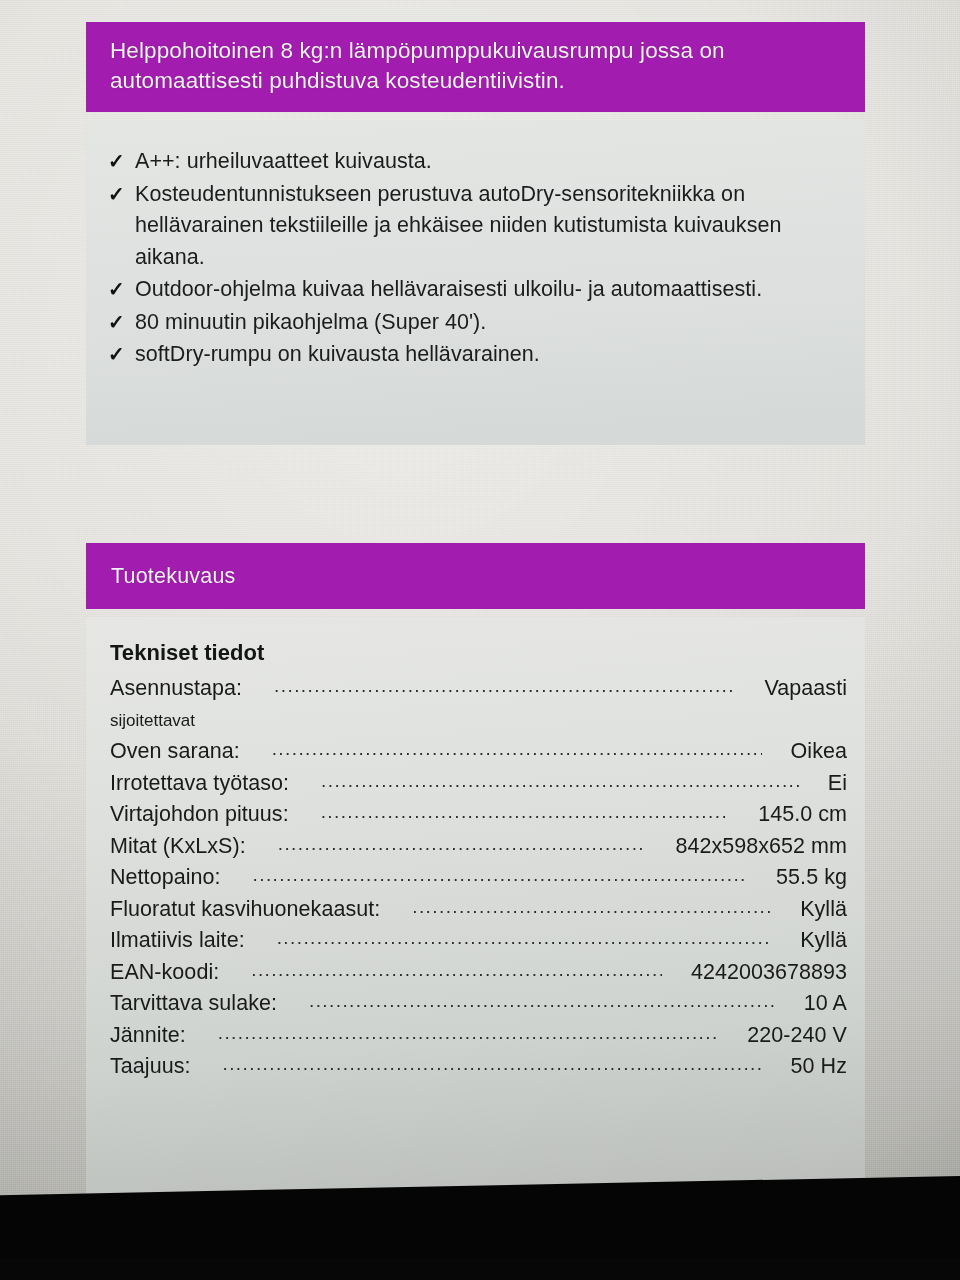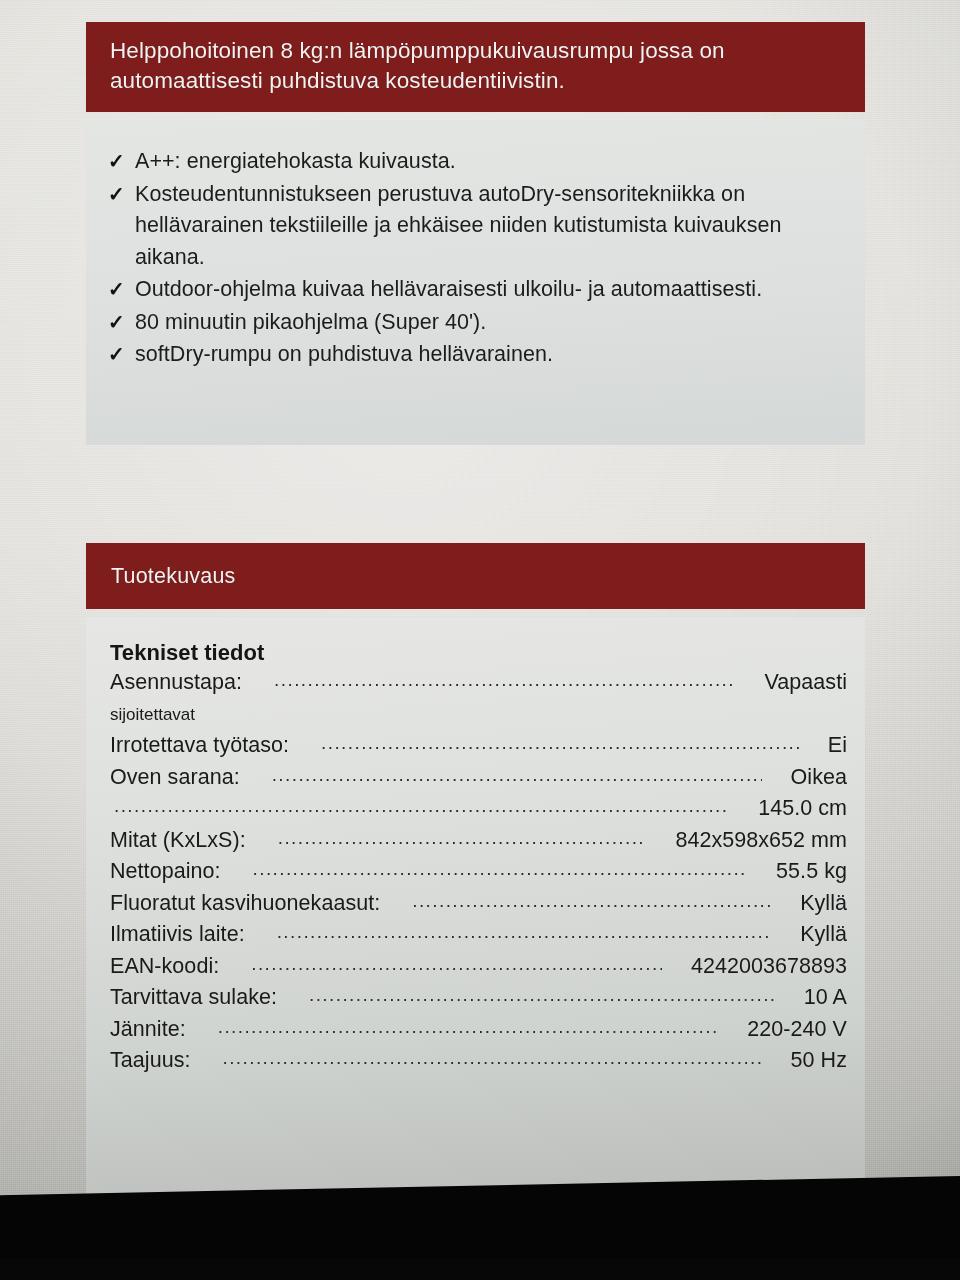--- a/index.html
+++ b/index.html
@@ -51,21 +51,21 @@
     position: absolute;
     left: 0; right: 0;
     top: 1258px;
     height: 40px;
     background: #070707;
   }
 
   
   .banner {
     position: absolute;
-    background: #7f1d1d;
+    background: #a21caf;
     color: #f2f3f1;
     box-sizing: border-box;
   }
   #title-banner {
     left: 86px;
     top: 22px;
     width: 779px;
     height: 90px;
     padding: 14px 22px 0 24px;
   }
@@ -137,21 +137,21 @@
     box-sizing: border-box;
     padding: 23px 18px 0 24px;
     background: linear-gradient(176deg, #e6e7e4 0%, #dfe1de 30%, #cfd3d0 70%, #b9bcb9 100%);
     overflow: hidden;
   }
   #specs-title {
     font-size: 22px;
     font-weight: 700;
     color: #141515;
     letter-spacing: .05px;
-    margin-bottom: 1px;
+    margin-bottom: 7px;
   }
 
   .spec-row {
     display: flex;
     align-items: baseline;
     font-size: 21.5px;
     line-height: 31.5px;
     color: #191a1a;
     white-space: nowrap;
     letter-spacing: .05px;
@@ -206,52 +206,53 @@
   <div id="paper"></div>
   <div id="paper-grain"></div>
 
   <div class="banner" id="title-banner">
     <div class="line">Helppohoitoinen 8 kg:n lämpöpumppukuivausrumpu jossa on</div>
     <div class="line">automaattisesti puhdistuva kosteudentiivistin.</div>
   </div>
 
   <div id="features-panel">
     <ul class="features" id="features-list">
-        <li><span class="check">✓</span><span>A++: energiatehokasta kuivausta.</span></li>
+        <li><span class="check">✓</span><span>A++: urheiluvaatteet kuivausta.</span></li>
         <li><span class="check">✓</span><span>Kosteudentunnistukseen perustuva autoDry-sensoritekniikka on hellävarainen tekstiileille ja ehkäisee niiden kutistumista kuivauksen aikana.</span></li>
         <li><span class="check">✓</span><span>Outdoor-ohjelma kuivaa hellävaraisesti ulkoilu- ja automaattisesti.</span></li>
         <li><span class="check">✓</span><span>80 minuutin pikaohjelma (Super 40').</span></li>
-        <li><span class="check">✓</span><span>softDry-rumpu on puhdistuva hellävarainen.</span></li>
+        <li><span class="check">✓</span><span>softDry-rumpu on kuivausta hellävarainen.</span></li>
       </ul>
   </div>
 
   <div class="banner" id="desc-banner">
     <span class="btext">Tuotekuvaus</span>
   </div>
 
   <div id="specs-panel">
     <div id="specs-title">Tekniset tiedot</div>
     <div id="specs-rows">
         <div class="spec-row">
           <span class="spec-label">Asennustapa:</span>
           <span class="spec-dots"></span>
           <span class="spec-value">Vapaasti</span>
         </div>
         <div class="spec-cont">sijoitettavat</div>
         <div class="spec-row">
+          <span class="spec-label">Oven sarana:</span>
+          <span class="spec-dots"></span>
+          <span class="spec-value">Oikea</span>
+        </div>
+        <div class="spec-row">
           <span class="spec-label">Irrotettava työtaso:</span>
           <span class="spec-dots"></span>
           <span class="spec-value">Ei</span>
         </div>
         <div class="spec-row">
-          <span class="spec-label">Oven sarana:</span>
-          <span class="spec-dots"></span>
-          <span class="spec-value">Oikea</span>
-        </div>
-        <div class="spec-row">
+          <span class="spec-label">Virtajohdon pituus:</span>
           <span class="spec-dots"></span>
           <span class="spec-value">145.0 cm</span>
         </div>
         <div class="spec-row">
           <span class="spec-label">Mitat (KxLxS):</span>
           <span class="spec-dots"></span>
           <span class="spec-value">842x598x652 mm</span>
         </div>
         <div class="spec-row">
           <span class="spec-label">Nettopaino:</span>

